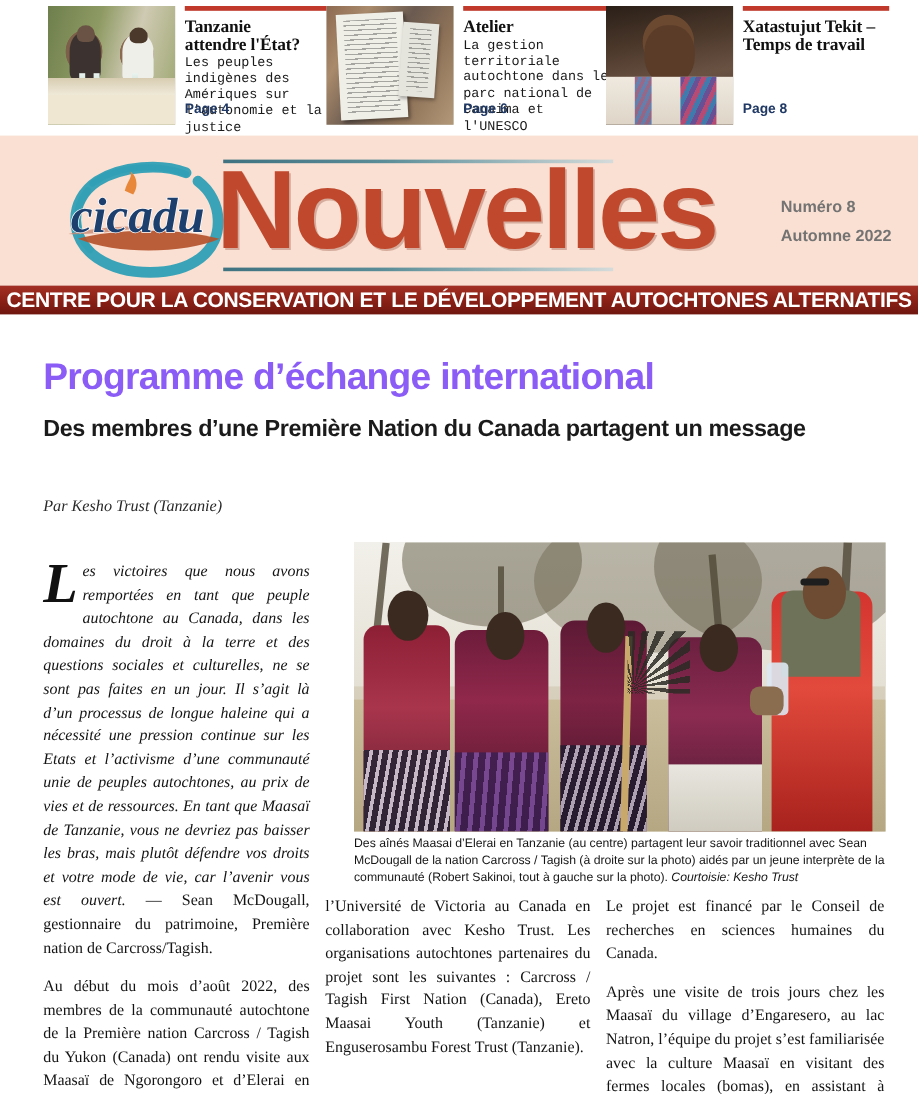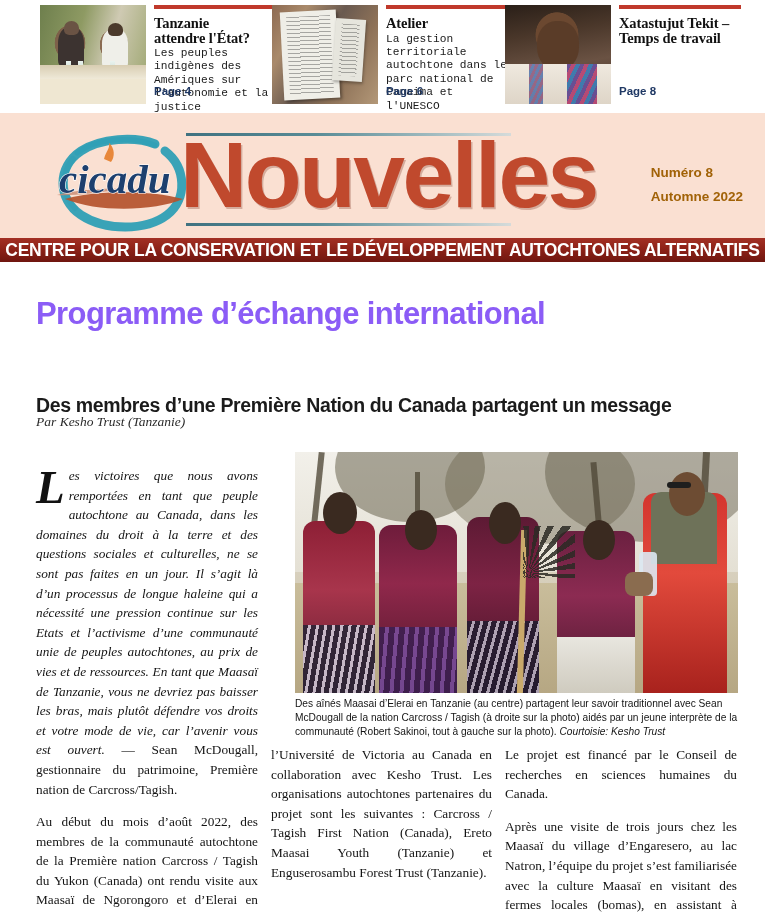--- a/index.html
+++ b/index.html
@@ -156,21 +156,21 @@
     background:linear-gradient(90deg,#1f5f72,#3c7d8c 40%,#8fb3bb 75%,#cfdadb);
     opacity:.85;
   }
   .issue{
     position:absolute;right:22px;top:48px;
     text-align:left;
     font-family:"Liberation Sans", sans-serif;
     font-weight:bold;
     font-size:13.5px;
     line-height:24px;
-    color:#a16207;
+    color:#737373;
   }
 
   
   .banner{
     position:absolute;left:0;top:238px;width:765px;height:24px;
     background:linear-gradient(180deg,#a33024 0%,#8e2218 45%,#6f160f 100%);
     display:flex;align-items:center;justify-content:center;
   }
   .banner span{
     font-family:"Liberation Sans", sans-serif;
@@ -192,21 +192,20 @@
     letter-spacing:-0.6px;
   }
   .deck{
     position:absolute;left:36px;top:340px;width:700px;
     font-family:"Liberation Sans", sans-serif;
     font-weight:bold;
     font-size:19.5px;
     line-height:34px;
     color:#1b1b1b;
     letter-spacing:-0.35px;
-    margin-top:48px;
   }
   .byline{
     position:absolute;left:36px;top:414px;
     font-family:"Liberation Serif", serif;
     font-style:italic;
     font-size:13.5px;
     color:#2a2a2a;
   }
 
   

